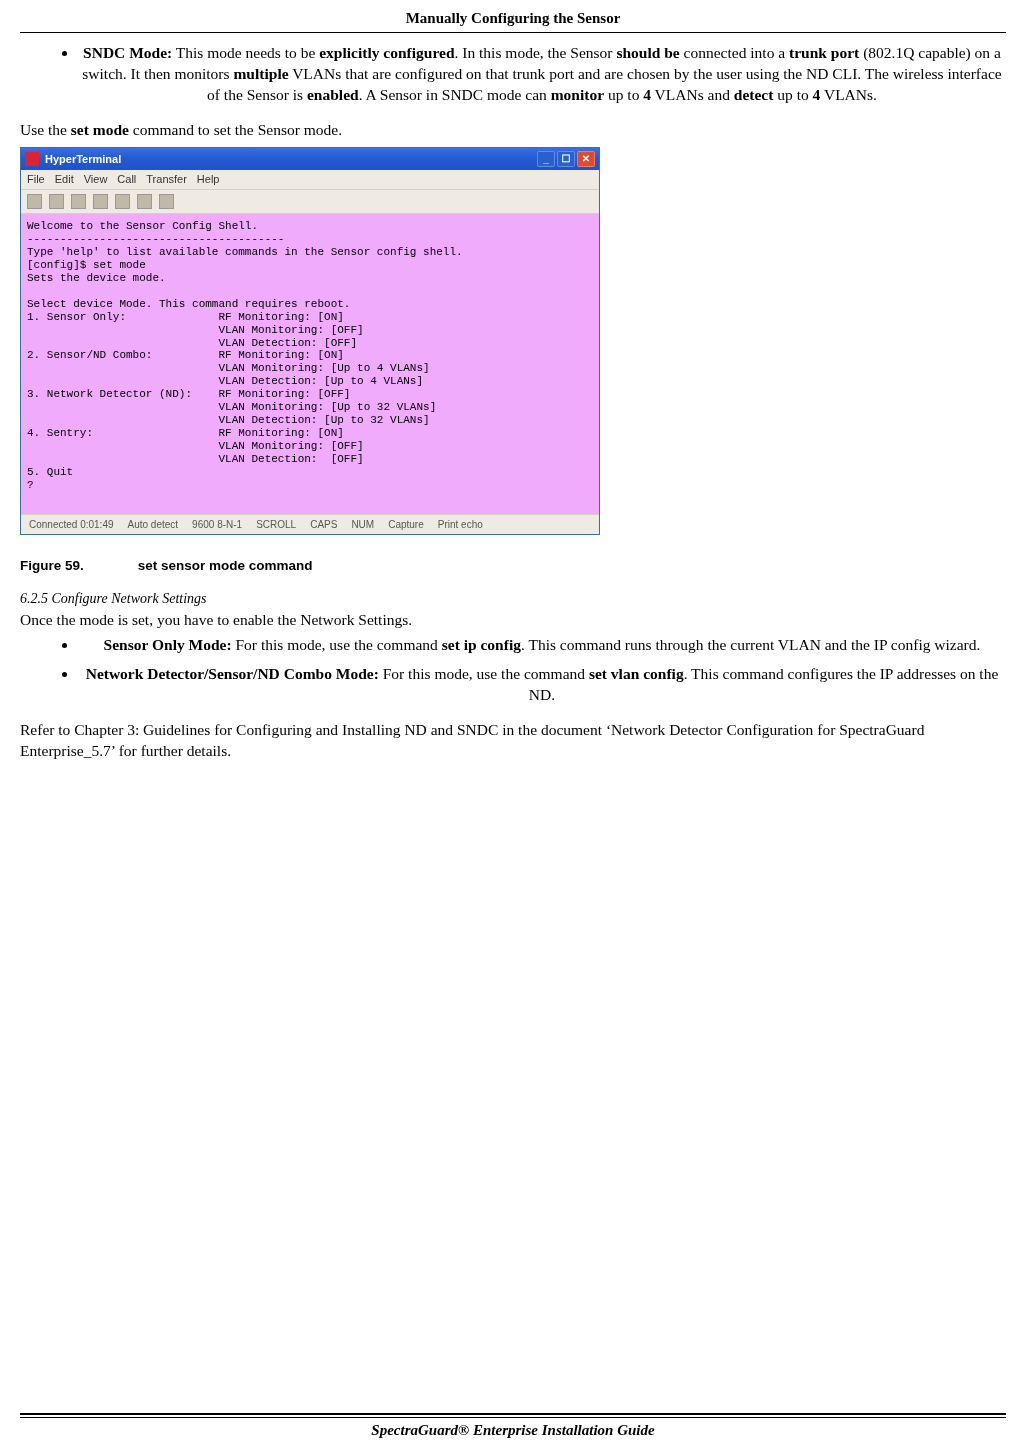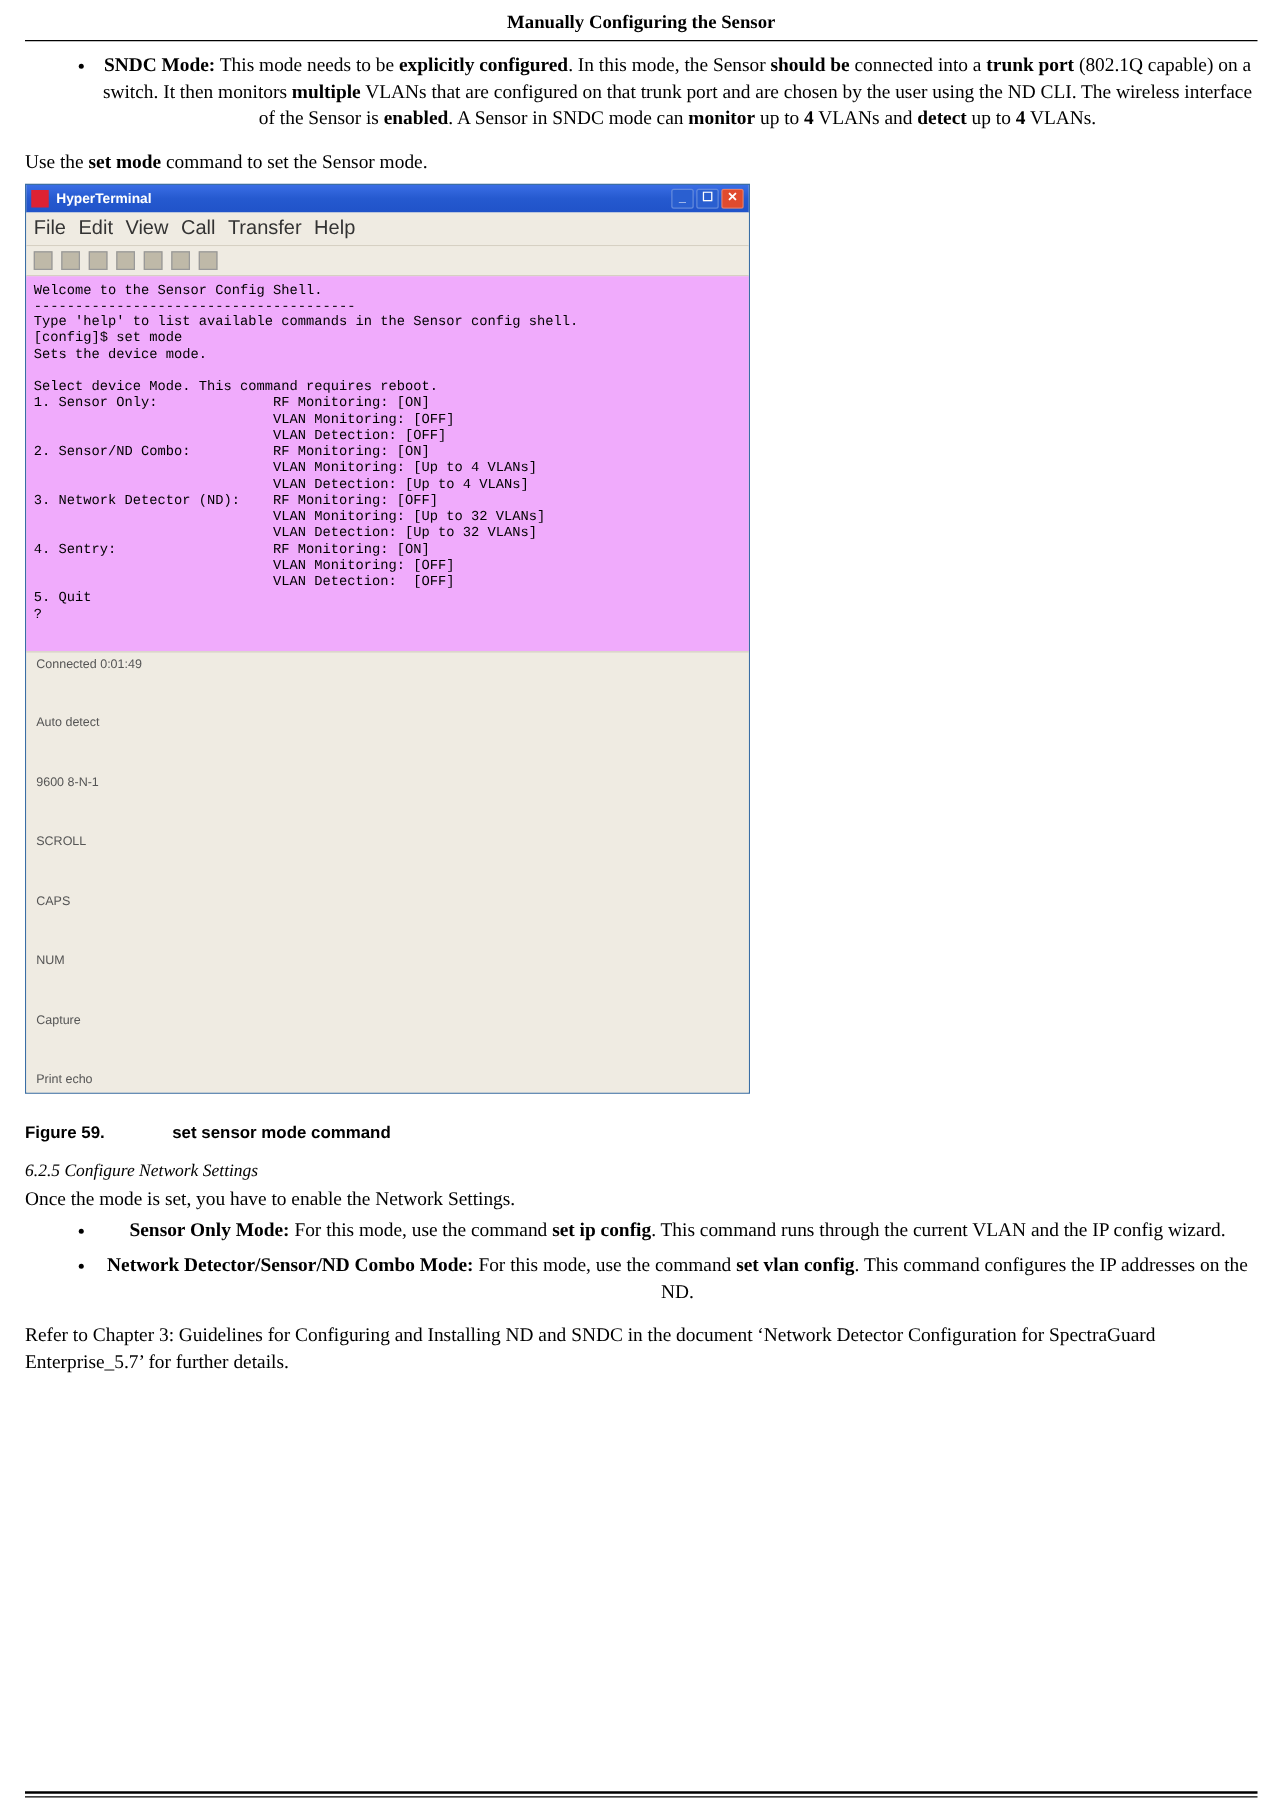--- a/index.html
+++ b/index.html
@@ -75,21 +75,21 @@
       border-radius: 2px;
     }
     .tf-btn.min { background: #2a5fd0; }
     .tf-btn.max { background: #2a5fd0; }
     .tf-btn.close { background: #e04b2e; }
     .tf-menubar {
       background: #efebe2;
       display: flex;
       gap: 10px;
       padding: 2px 6px;
-      font-size: 16px;
+      font-size: 11px;
       color: #333;
       border-bottom: 1px solid #d6d0c3;
     }
     .tf-toolbar {
       background: #efebe2;
       display: flex;
       gap: 7px;
       padding: 4px 6px;
       border-bottom: 1px solid #d6d0c3;
     }
@@ -105,26 +105,25 @@
       font-size: 11px;
       line-height: 1.18;
       padding: 6px 6px 6px 6px;
       white-space: pre;
       height: 300px;
       overflow: hidden;
     }
     .tf-status {
       background: #efebe2;
       display: flex;
-      gap: 34px;
+      gap: 14px;
       padding: 3px 8px;
       font-size: 10px;
       color: #555;
       border-top: 1px solid #d6d0c3;
-      flex-direction: column;
     }
     .figure-caption {
       font-family: Verdana, Arial, sans-serif;
       font-size: 13.5px;
       font-weight: bold;
       margin-top: 22px;
       margin-bottom: 14px;
     }
     .figure-caption .gap { display: inline-block; width: 54px; }
     .section-heading {
@@ -252,13 +251,14 @@
   </li>
   <li>
     <b>Network Detector/Sensor/ND Combo Mode:</b><span> For this mode, use the command </span><b>set vlan config</b><span>. This command configures the IP addresses on the ND.</span>
   </li>
 </ul>
 
 <p class="body-para">Refer to Chapter 3: Guidelines for Configuring and Installing ND and SNDC in the document ‘Network Detector Configuration for SpectraGuard Enterprise_5.7’ for further details.</p>
 
 <div class="footer">
   <div class="footer-line"></div>
+  <div class="footer-title">SpectraGuard® Enterprise Installation Guide</div>
 </div>
 
 </body></html>

